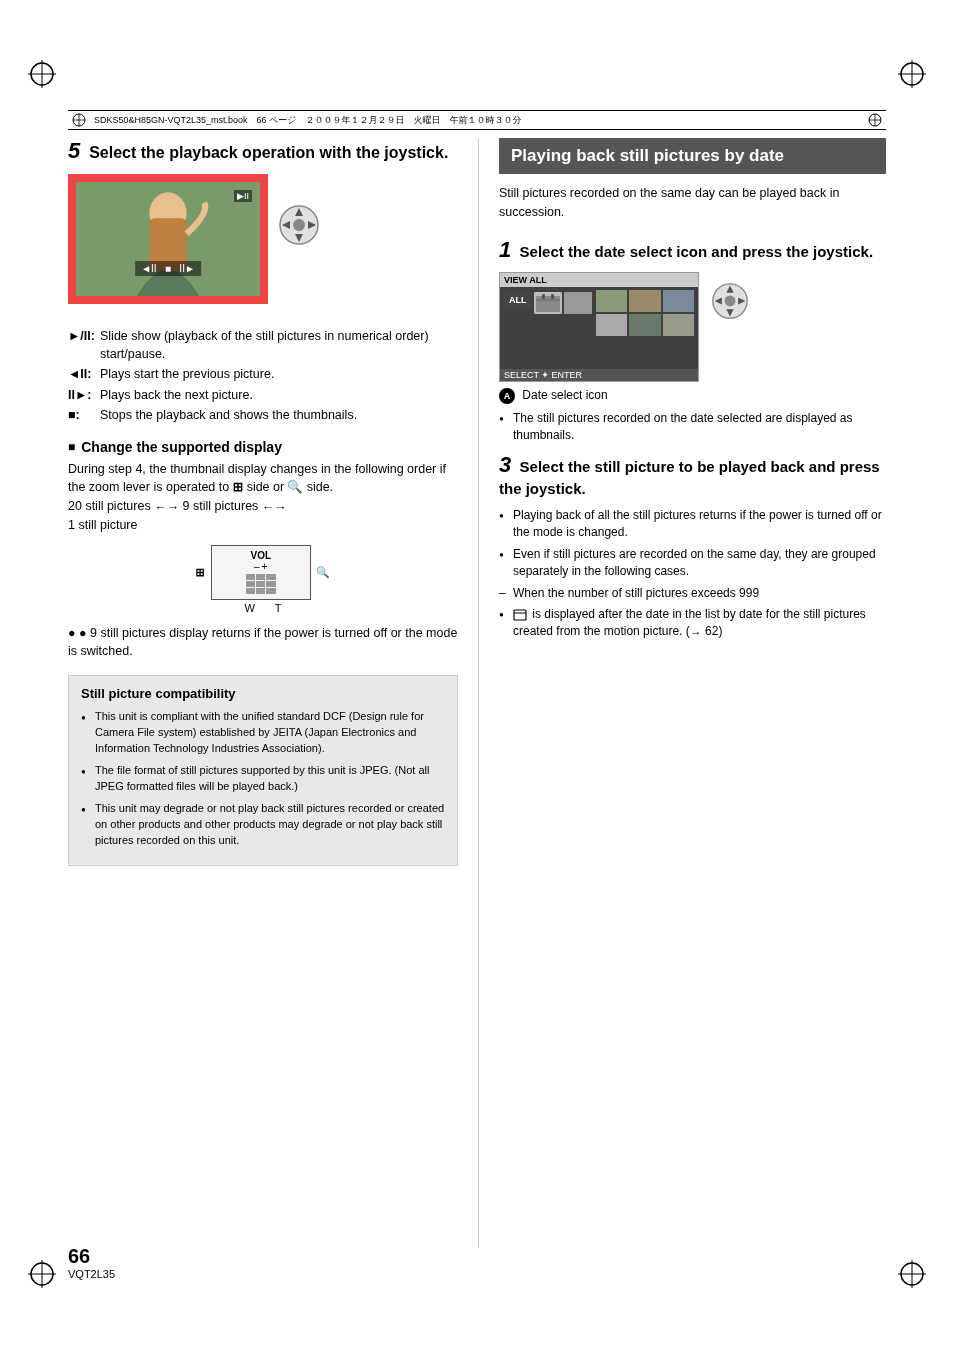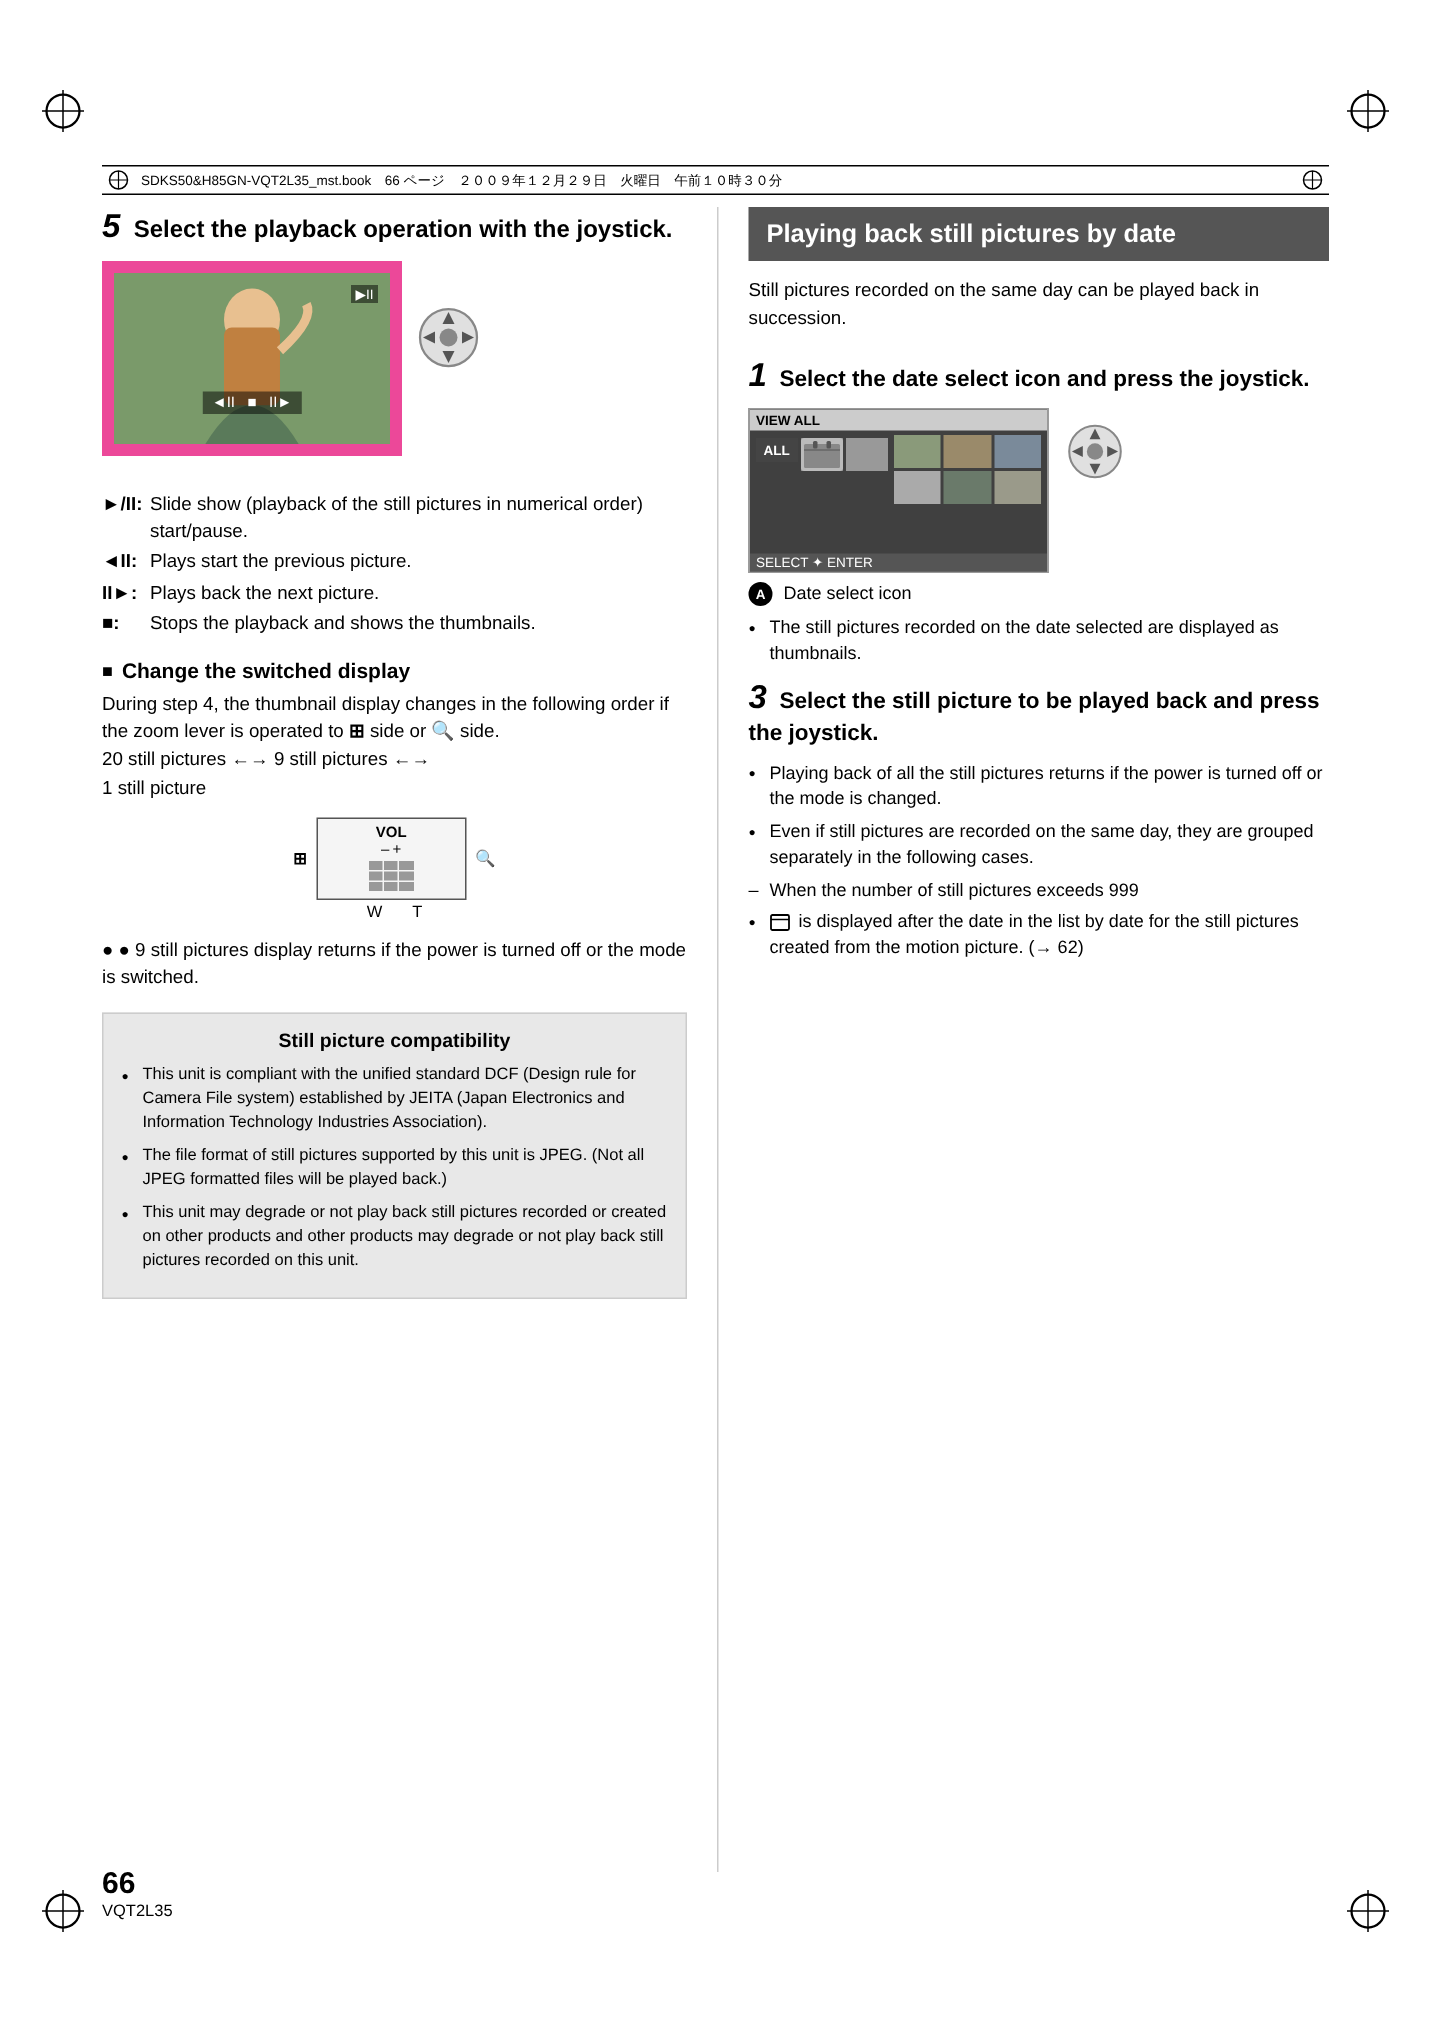--- a/index.html
+++ b/index.html
@@ -72,21 +72,21 @@
     .step-num {
       font-size: 22px;
       font-weight: bold;
       font-style: italic;
     }
 
     
     .camera-image {
       width: 200px;
       height: 130px;
-      background: #ec4899;
+      background: #ef4444;
       position: relative;
       margin-bottom: 12px;
       overflow: hidden;
     }
     .camera-image .screen-overlay {
       position: absolute;
       top: 8px;
       left: 8px;
       right: 8px;
       bottom: 8px;
@@ -195,21 +195,20 @@
     .compat-box {
       background: #e8e8e8;
       border: 1px solid #ccc;
       padding: 10px 12px;
       margin-top: 14px;
     }
     .compat-title {
       font-weight: bold;
       font-size: 13px;
       margin-bottom: 8px;
-      text-align: center;
     }
     .compat-list {
       list-style: none;
     }
     .compat-list li {
       font-size: 11px;
       line-height: 1.45;
       margin-bottom: 6px;
       padding-left: 14px;
       position: relative;
@@ -439,21 +438,21 @@
         <span class="label">II►:</span>
         <span>Plays back the next picture.</span>
       </li>
       <li>
         <span class="label">■:</span>
         <span>Stops the playback and shows the thumbnails.</span>
       </li>
     </ul>
 
     <div class="section-heading">
-      <span>Change the switched display</span>
+      <span>Change the supported display</span>
     </div>
     <p class="body-text">
       During step 4, the thumbnail display changes in the following order if the zoom lever is operated to <strong>⊞</strong> side or <strong>🔍</strong> side.<br>
       20 still pictures ←→ 9 still pictures ←→<br>1 still picture
     </p>
 
     <div class="zoom-diagram">
       <div style="display:flex;align-items:center;gap:6px;">
         <span style="font-size:11px;font-weight:bold;">⊞</span>
         <div class="zoom-box">

